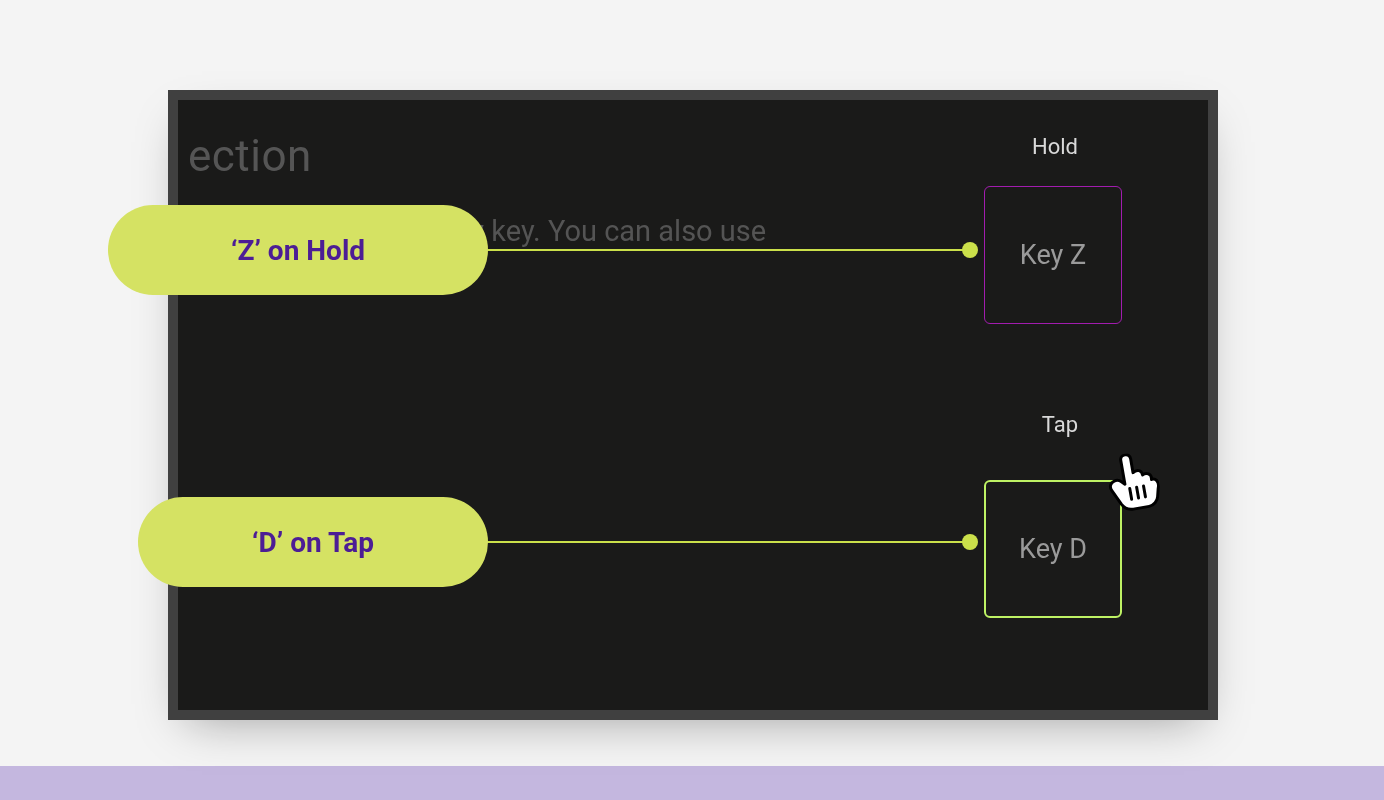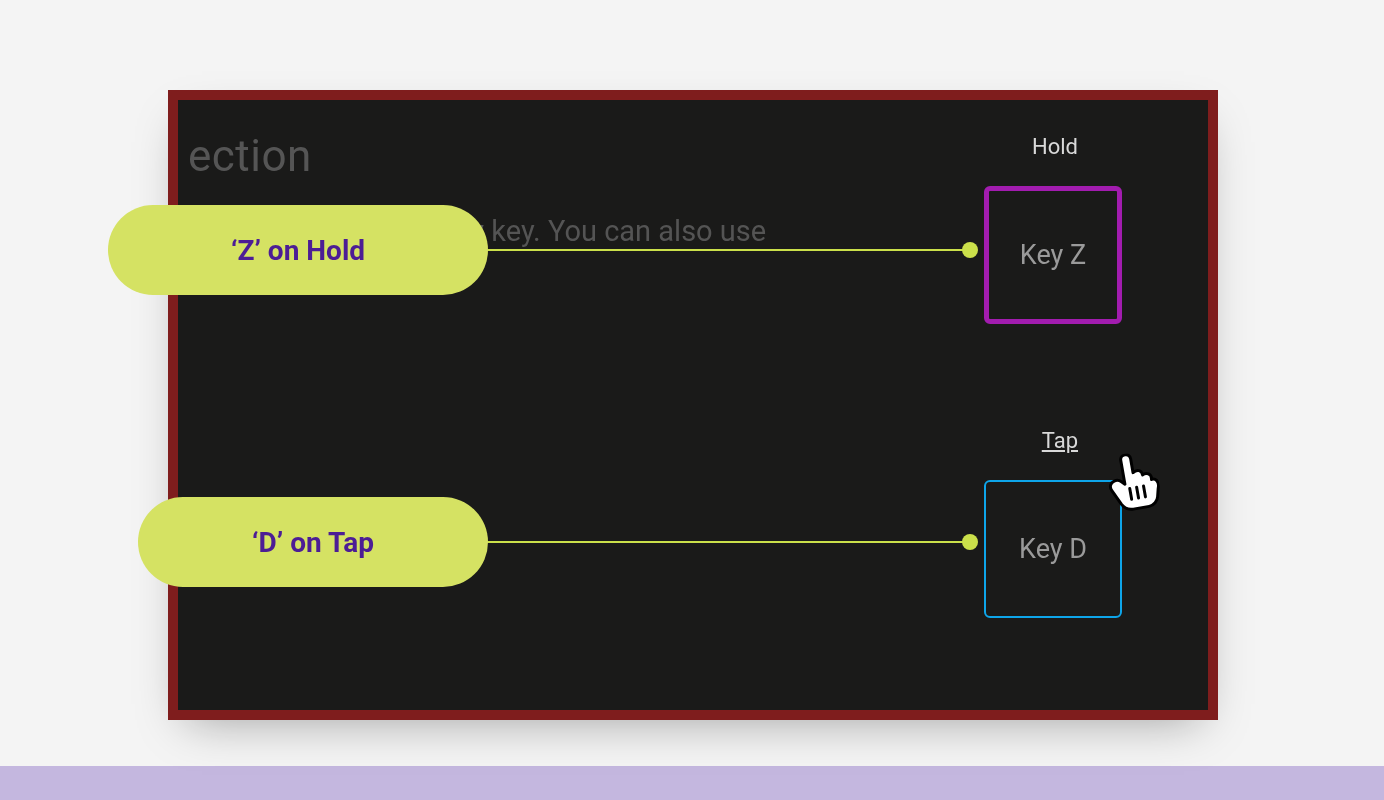--- a/index.html
+++ b/index.html
@@ -15,21 +15,21 @@
     position: absolute;
     left: 0; right: 0; bottom: 0;
     height: 34px;
     background: #c4b7df;
   }
 
   .frame {
     position: absolute;
     left: 168px; top: 90px;
     width: 1050px; height: 630px;
-    background: #7f1d1d;
+    background: #404040;
     padding: 10px;
     box-shadow: 0 18px 45px -18px rgba(0,0,0,0.35);
   }
   .panel {
     width: 100%; height: 100%;
     background: #1a1a19;
     position: relative;
     overflow: hidden;
   }
 
@@ -50,40 +50,40 @@
     color: #545454;
   }
 
   .field-label {
     position: absolute;
     right: 130px;
     font-size: 22px;
     color: #d9d9d9;
   }
   .label-hold { top: 34px; }
-  .label-tap  { top: 328px; text-decoration: underline; }
+  .label-tap  { top: 312px; }
 
   .keybox {
     position: absolute;
     right: 86px;
     width: 138px; height: 138px;
     border-radius: 6px;
     display: flex;
     align-items: center;
     justify-content: center;
     font-size: 27px;
     color: #9a9a9a;
   }
   .keybox-hold {
     top: 86px;
-    border: 5px solid #a21caf;
+    border: 1px solid #a21caf;
   }
   .keybox-tap {
     top: 380px;
-    border: 2px solid #0ea5e9;
+    border: 2px solid #bef264;
   }
 
   
   .callout {
     position: absolute;
     height: 90px;
     background: #d5e263;
     border-radius: 200px;
     display: flex;
     align-items: center;

